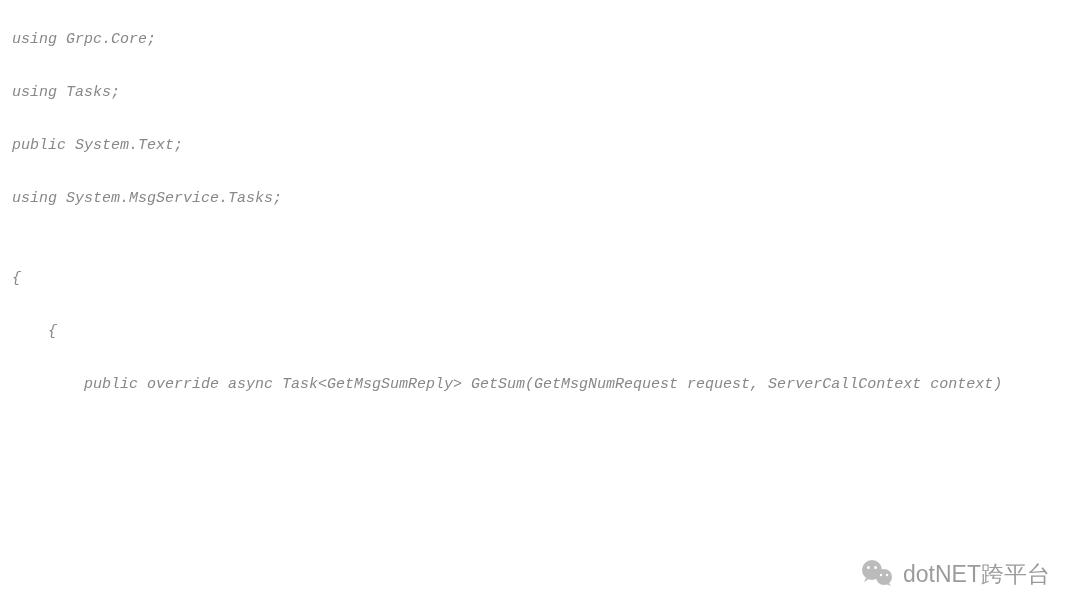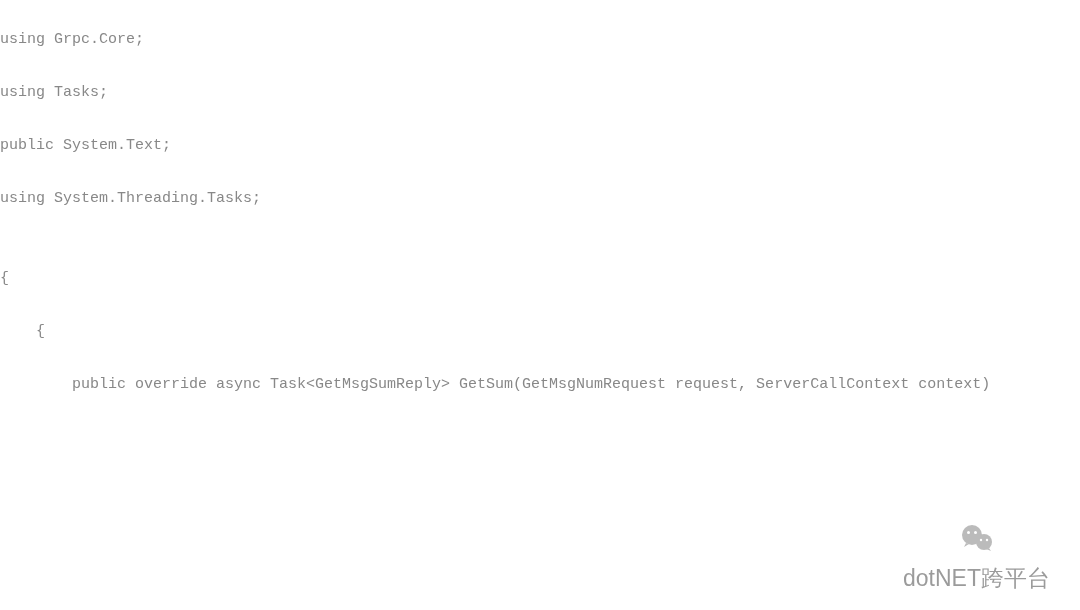--- a/index.html
+++ b/index.html
@@ -17,55 +17,55 @@
       line-height: 26.6px;
       overflow: hidden;
       position: relative;
     }
     .code-block {
       padding: 0;
       white-space: pre;
     }
     .line {
       display: block;
-      padding-left: 0;
+      padding-left: 12px;
+      font-style: italic;
     }
     .watermark {
       position: absolute;
       bottom: 18px;
       right: 30px;
       display: flex;
       align-items: center;
       gap: 8px;
       color: #8a8a8a;
       font-family: "Microsoft YaHei", sans-serif;
       font-size: 23px;
       opacity: 0.85;
-      flex-direction: column;
     }
     .wechat-icon {
       width: 36px;
       height: 36px;
       position: relative;
     }
     .wechat-icon svg {
       width: 100%;
       height: 100%;
       fill: #a0a0a0;
       opacity: 0.83;
     }
   </style>
 </head>
 <body>
 
 <div class="code-block">
 <span class="line">using Grpc.Core;</span>
 <span class="line">using Tasks;</span>
 <span class="line">public System.Text;</span>
-<span class="line">using System.Threading.Tasks;</span>
+<span class="line">using System.MsgService.Tasks;</span>
 <span class="line"></span>
 <span class="line">{</span>
 <span class="line">    {</span>
 <span class="line">        public override async Task&lt;GetMsgSumReply&gt; GetSum(GetMsgNumRequest request, ServerCallContext context)</span>
 
 
 <span class="line"></span>
 
 <span class="line"></span>
 

